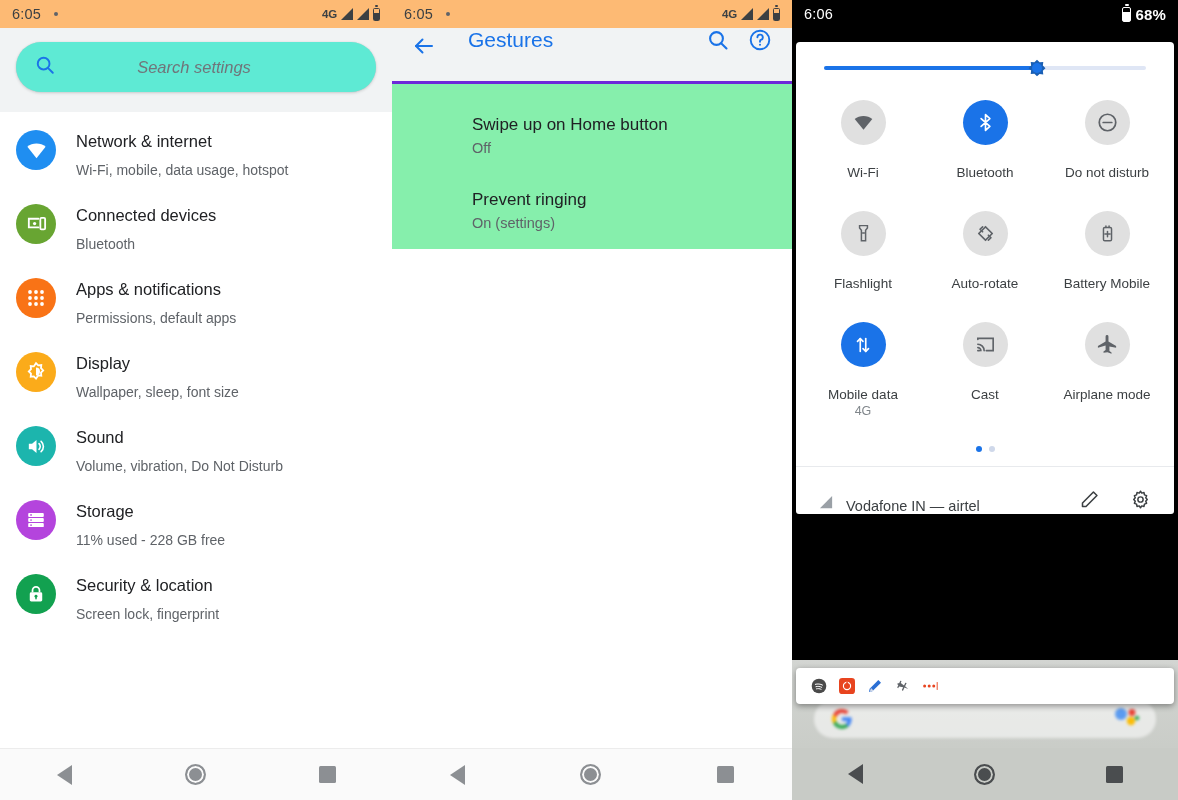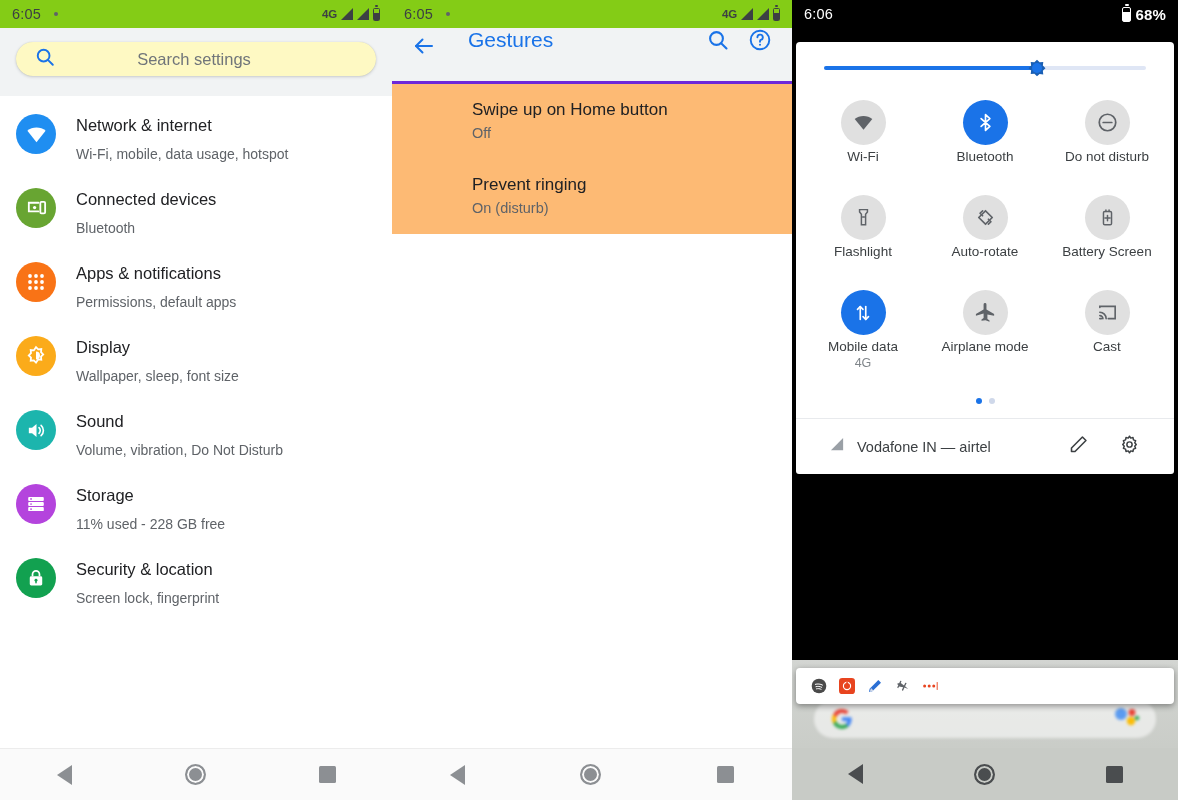--- a/index.html
+++ b/index.html
@@ -14,40 +14,41 @@
   .panel { position: relative; height: 800px; overflow: hidden; flex: 0 0 auto; }
   .p1 { width: 392px; background: #ffffff; }
   .p2 { width: 400px; background: #ffffff; }
   .p3 { width: 386px; background: #000000; }
 
   
   .statusbar {
     height: 28px; display: flex; align-items: center;
     padding: 0 12px; font-size: 14.5px; letter-spacing: .2px;
   }
-  .sb-light { background: #84cc16; color: #3c4043; }
+  .sb-light { background: #fdba74; color: #3c4043; }
   .sb-dark  { background: #000000; color: #ffffff; }
   .sb-time { font-weight: 400; }
   .sb-dot { width: 4px; height: 4px; border-radius: 50%; background: #5f6368; margin-left: 13px; }
   .sb-right { margin-left: auto; display: flex; align-items: center; gap: 4px; }
   .sb-4g { font-size: 11.5px; font-weight: 700; letter-spacing: -.2px; }
   .tri { width: 0; height: 0; border-style: solid; }
   .tri-sig { border-width: 0 0 12px 12px; border-color: transparent transparent #3c4043 transparent; }
   .batt { width: 7px; height: 13px; border: 1.6px solid #3c4043; border-radius: 1.5px; position: relative; background: linear-gradient(to top,#3c4043 62%, transparent 62%); }
   .batt::after { content:""; position:absolute; top:-3.4px; left:1.4px; width:3px; height:2px; background:#3c4043; border-radius:1px; }
   .batt-w { width: 9px; height: 15px; border: 1.8px solid #fff; border-radius: 2px; position: relative; background: linear-gradient(to top,#fff 68%, transparent 68%); }
   .batt-w::after { content:""; position:absolute; top:-4px; left:2px; width:3.5px; height:2.5px; background:#fff; border-radius:1px; }
   .sb-pct { font-size: 15px; font-weight: 700; }
 
   
   .search-zone { background: #f1f3f4; padding: 14px 16px 20px; }
   .searchbar {
-    height: 34px; background: #fef9c3; border-radius: 26px;
+    height: 50px; background: #5eead4; border-radius: 26px;
     display: flex; align-items: center; padding: 0 18px;
     box-shadow: 0 1px 3px rgba(60,64,67,.22), 0 0 1px rgba(60,64,67,.18);
+    font-style: italic;
   }
   .search-ph { flex: 1; text-align: center; color: #70757a; font-size: 16.5px; padding-right: 26px; }
 
   .settings-list { background: #fff; padding-top: 6px; }
   .srow { display: flex; align-items: flex-start; padding: 11px 16px 12px; cursor: default; }
   .sicon {
     width: 40px; height: 40px; border-radius: 50%; flex: 0 0 40px;
     display: flex; align-items: center; justify-content: center; margin-top: 1px;
   }
   .stext { padding-left: 20px; padding-top: 1px; }
@@ -55,21 +56,21 @@
   .ssub { font-size: 14px; color: #5f6368; line-height: 20px; margin-top: 8px; }
 
   
   .g-header {
     height: 56px; background: #f1f3f4; display: flex; align-items: flex-start;
     padding: 0 14px; border-bottom: 3px solid #6d28d9;
   }
   .g-back { width: 36px; height: 36px; display: flex; align-items: center; justify-content: center; }
   .g-title { font-size: 21px; color: #1a73e8; font-weight: 500; margin-left: 26px; }
   .g-actions { margin-left: auto; display: flex; align-items: center; gap: 18px; padding-right: 6px; }
-  .g-list { background: #fdba74; padding-top: 0; }
+  .g-list { background: #86efac; padding-top: 15px; }
   .grow { padding: 14px 16px 16px 80px; }
   .gtitle { font-size: 17px; color: #202124; line-height: 24px; }
   .gsub { font-size: 14.5px; color: #5f6368; line-height: 20px; margin-top: 1px; }
 
   
   .qs-card {
     position: absolute; left: 4px; top: 42px; width: 378px;
     background: #ffffff; border-radius: 4px 4px 3px 3px;
     box-shadow: 0 2px 7px rgba(0,0,0,.45);
   }
@@ -80,30 +81,30 @@
 
   .qs-grid { padding: 2px 6px 6px; }
   .qs-rowgrid { display: flex; }
   .qs-tile { flex: 1; display: flex; flex-direction: column; align-items: center; padding: 10px 0 20px; }
   .qs-circle {
     width: 45px; height: 45px; border-radius: 50%;
     display: flex; align-items: center; justify-content: center;
     background: #e0e0e0;
   }
   .qs-circle.on { background: #1a73e8; }
-  .qs-label { font-size: 13.5px; color: #3c4043; margin-top: 4px; line-height: 16px; }
+  .qs-label { font-size: 13.5px; color: #3c4043; margin-top: 20px; line-height: 16px; }
   .qs-sub { font-size: 12.5px; color: #80868b; margin-top: 1px; }
 
   .qs-dots { display: flex; justify-content: center; gap: 7px; padding: 2px 0 14px; }
   .dot { width: 6px; height: 6px; border-radius: 50%; background: #cfd8ea; }
   .dot.active { background: #1a73e8; }
 
   .qs-footer {
-    border-top: 1px solid #e8eaed; height: 56px; display: flex;
-    align-items: center; padding: 0 34px;
+    border-top: 1px solid #e8eaed; height: 48px; display: flex;
+    align-items: flex-end; padding: 0 23px;
   }
   .carrier { font-size: 14.5px; color: #3c4043; margin-left: 12px; }
   .foot-actions { margin-left: auto; display: flex; align-items: center; gap: 30px; }
 
   .notif-shelf {
     position: absolute; left: 4px; top: 668px; width: 378px; height: 36px;
     background: #fff; border-radius: 4px; box-shadow: 0 2px 6px rgba(0,0,0,.4);
     display: flex; align-items: center; padding: 0 14px; gap: 11px;
   }
   .napp { width: 17px; height: 17px; display: flex; align-items: center; justify-content: center; }
@@ -315,21 +316,21 @@
       </span>
     </div>
 
     <div class="g-list">
       <div class="grow">
         <div class="gtitle">Swipe up on Home button</div>
         <div class="gsub">Off</div>
       </div>
       <div class="grow">
         <div class="gtitle">Prevent ringing</div>
-        <div class="gsub">On (disturb)</div>
+        <div class="gsub">On (settings)</div>
       </div>
     </div>
 
     <div class="navbar nav-light">
       <span class="nav-back"></span>
       <span class="nav-home"></span>
       <span class="nav-rec"></span>
     </div>
   </div>
 
@@ -428,53 +429,53 @@
           <div class="qs-tile">
             <div class="qs-circle">
               <svg width="21" height="21" viewBox="0 0 24 24" fill="none" stroke="#5f6368" stroke-width="1.7">
                 <rect x="7.4" y="5.2" width="9.2" height="15.2" rx="1.5"></rect>
                   <line x1="10.2" y1="5.2" x2="10.2" y2="3.4" stroke-linecap="round"></line>
                   <line x1="13.8" y1="5.2" x2="13.8" y2="3.4" stroke-linecap="round"></line>
                 <line x1="12" y1="9.6" x2="12" y2="15.6" stroke-linecap="round"></line>
                   <line x1="9" y1="12.6" x2="15" y2="12.6" stroke-linecap="round"></line>
               </svg>
             </div>
-            <div class="qs-label">Battery Screen</div>
+            <div class="qs-label">Battery Mobile</div>
           </div>
         </div>
 
         <div class="qs-rowgrid">
           <div class="qs-tile">
             <div class="qs-circle on">
               <svg width="22" height="22" viewBox="0 0 24 24" fill="none" stroke="#fff" stroke-width="1.8" stroke-linecap="round" stroke-linejoin="round">
                 <line x1="9" y1="19" x2="9" y2="5"></line>
                   <polyline points="6,8 9,5 12,8"></polyline>
                 <line x1="15" y1="5" x2="15" y2="19"></line>
                   <polyline points="12,16 15,19 18,16"></polyline>
               </svg>
             </div>
             <div class="qs-label">Mobile data</div>
             <div class="qs-sub">4G</div>
           </div>
           <div class="qs-tile">
             <div class="qs-circle">
-              <svg width="23" height="23" viewBox="0 0 24 24" fill="#5f6368">
-                <path d="M21 15.4v-1.9l-8-4.6V3.6a1.5 1.5 0 0 0-3 0v5.3l-8 4.6v1.9l8-2.4v4.8l-2.2 1.5v1.4L12 20l4.2 1.7v-1.4L14 18.8V14z"></path>
-              </svg>
-            </div>
-            <div class="qs-label">Airplane mode</div>
-          </div>
-          <div class="qs-tile">
-            <div class="qs-circle">
               <svg width="23" height="23" viewBox="0 0 24 24" fill="none" stroke="#5f6368" stroke-width="1.7" stroke-linecap="round">
                 <path d="M4 6.8V5.6h16v12.8h-7.2"></path>
                 <path d="M4 18.4h1.6M4 15.2a3.2 3.2 0 0 1 3.2 3.2M4 11.8a6.6 6.6 0 0 1 6.6 6.6"></path>
               </svg>
             </div>
             <div class="qs-label">Cast</div>
+          </div>
+          <div class="qs-tile">
+            <div class="qs-circle">
+              <svg width="23" height="23" viewBox="0 0 24 24" fill="#5f6368">
+                <path d="M21 15.4v-1.9l-8-4.6V3.6a1.5 1.5 0 0 0-3 0v5.3l-8 4.6v1.9l8-2.4v4.8l-2.2 1.5v1.4L12 20l4.2 1.7v-1.4L14 18.8V14z"></path>
+              </svg>
+            </div>
+            <div class="qs-label">Airplane mode</div>
           </div>
         </div>
 
       </div>
 
       <div class="qs-dots">
         <span class="dot active"></span>
         <span class="dot"></span>
       </div>
 

